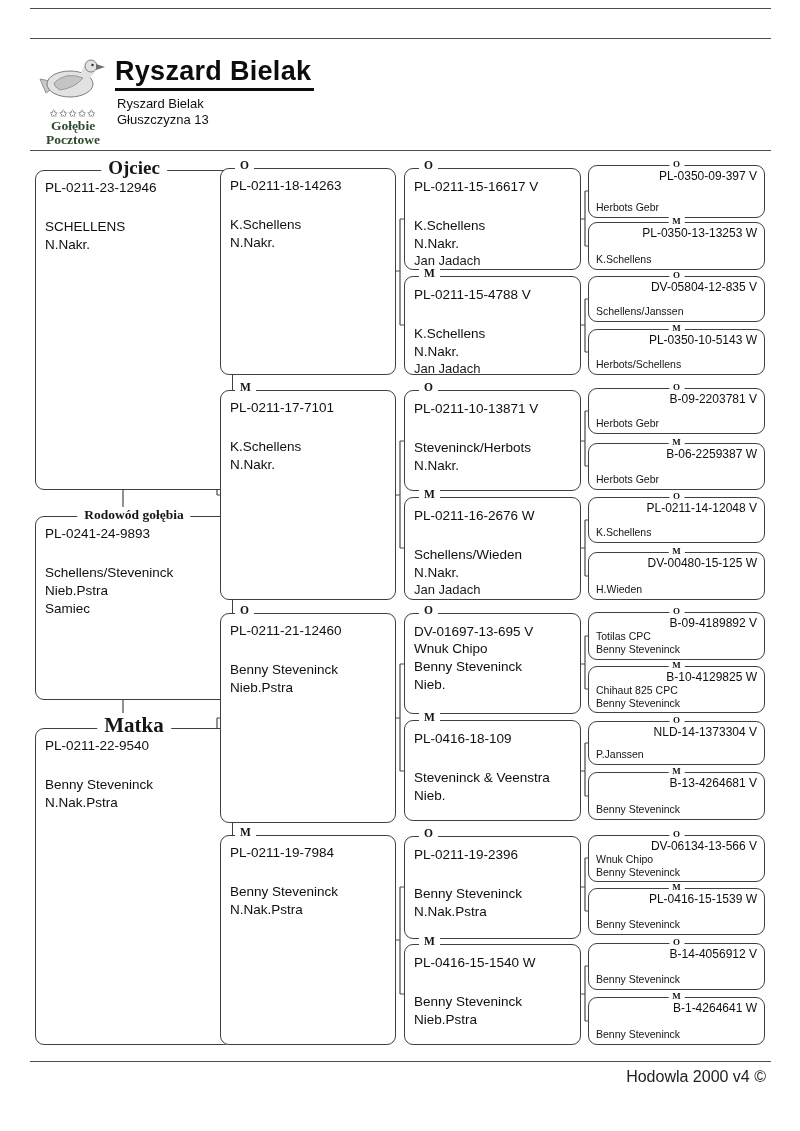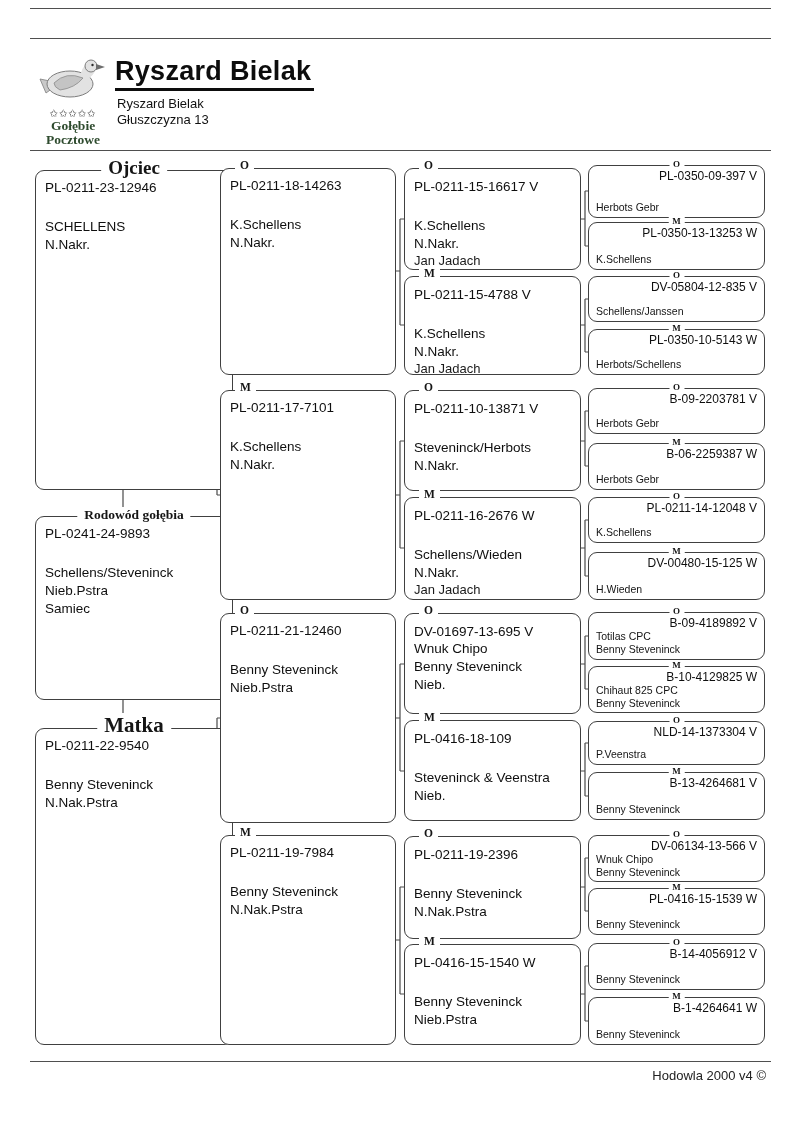--- a/index.html
+++ b/index.html
@@ -7,21 +7,21 @@
   .page { position:relative; width:800px; height:1131px; background:#fff;
           font-family:"Liberation Sans","DejaVu Sans",sans-serif; overflow:hidden; }
   .rule { position:absolute; left:30px; width:741px; border-top:1.3px solid #4f4f4f; }
   .title { position:absolute; left:115px; top:56px; font-size:27px; font-weight:bold;
            color:#0d0d0d; border-bottom:3px solid #0d0d0d; padding:0 3px 1px 0; letter-spacing:.3px; }
   .owner { position:absolute; left:117px; font-size:13px; color:#111; }
   .logo { position:absolute; left:30px; top:54px; width:86px; text-align:center; }
   .stars { font-size:10px; letter-spacing:1px; color:#3c3c3c; line-height:11px; }
   .logoname { font-family:"Liberation Serif","DejaVu Serif",serif; font-weight:bold;
               font-size:13.5px; line-height:14px; color:#2e4b2e; }
-  .footer-text { position:absolute; right:34px; top:1068px; font-size:13px; color:#222; }
+  .footer-text { position:absolute; right:34px; top:1068px; font-size:16px; color:#222; }
 
   .connectors { position:absolute; left:0; top:0; pointer-events:none; }
 
   .box { position:absolute; background:#fff; border:1.5px solid #404040; border-radius:9px; padding:8px 9px; }
   .col1 { left:35px;  width:198px; }
   .col2 { left:220px; width:176px; }
   .col3 { left:404px; width:177px; padding:9px 9px; }
   .col4 { left:588px; width:177px; }
   .box4 { padding:4px 7px; display:flex; flex-direction:column; justify-content:space-between; }
 
@@ -267,21 +267,21 @@
     <div>
       <div class="n4">Chihaut 825 CPC</div>
       <div class="n4">Benny Steveninck</div>
     </div>
   </div>
 
   <div class="box col4 box4" style="top:721px;height:44px">
     <span class="sexlab4">O</span>
     <div class="ring4">NLD-14-1373304 V</div>
     <div>
-      <div class="n4">P.Veenstra</div>
+      <div class="n4">P.Janssen</div>
     </div>
   </div>
 
   <div class="box col4 box4" style="top:772px;height:48px">
     <span class="sexlab4">M</span>
     <div class="ring4">B-13-4264681 V</div>
     <div>
       <div class="n4">Benny Steveninck</div>
     </div>
   </div>

